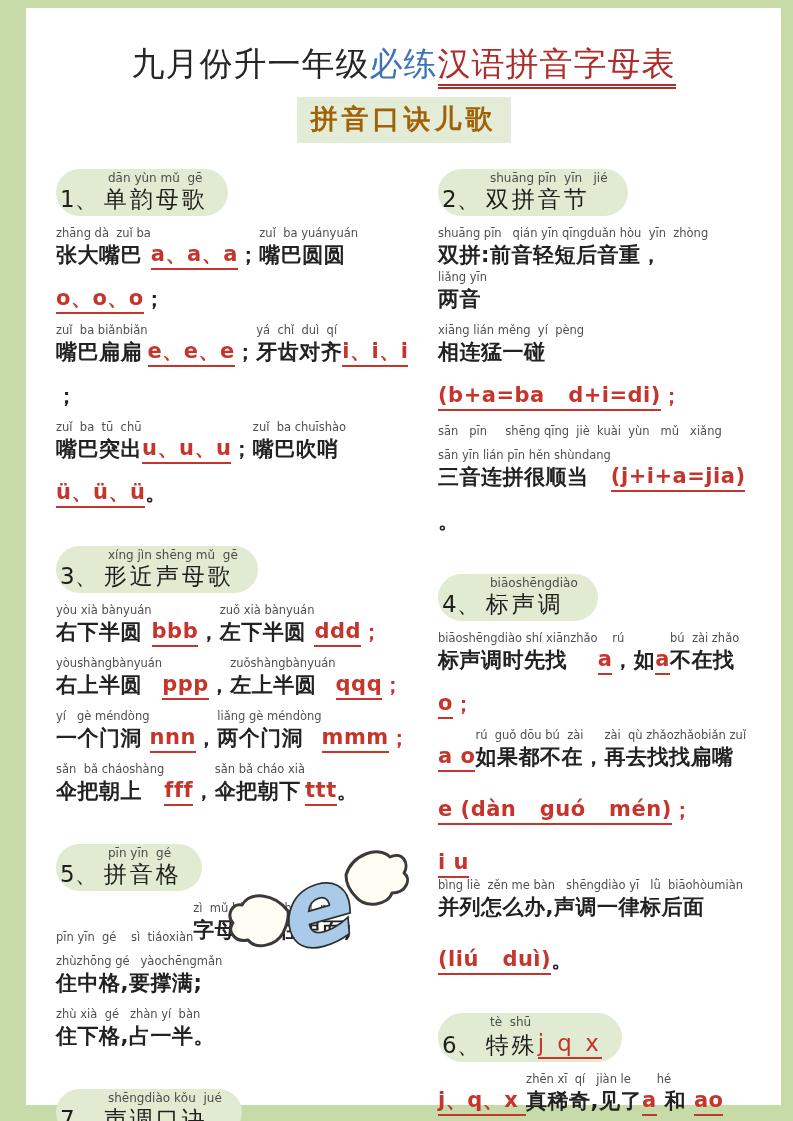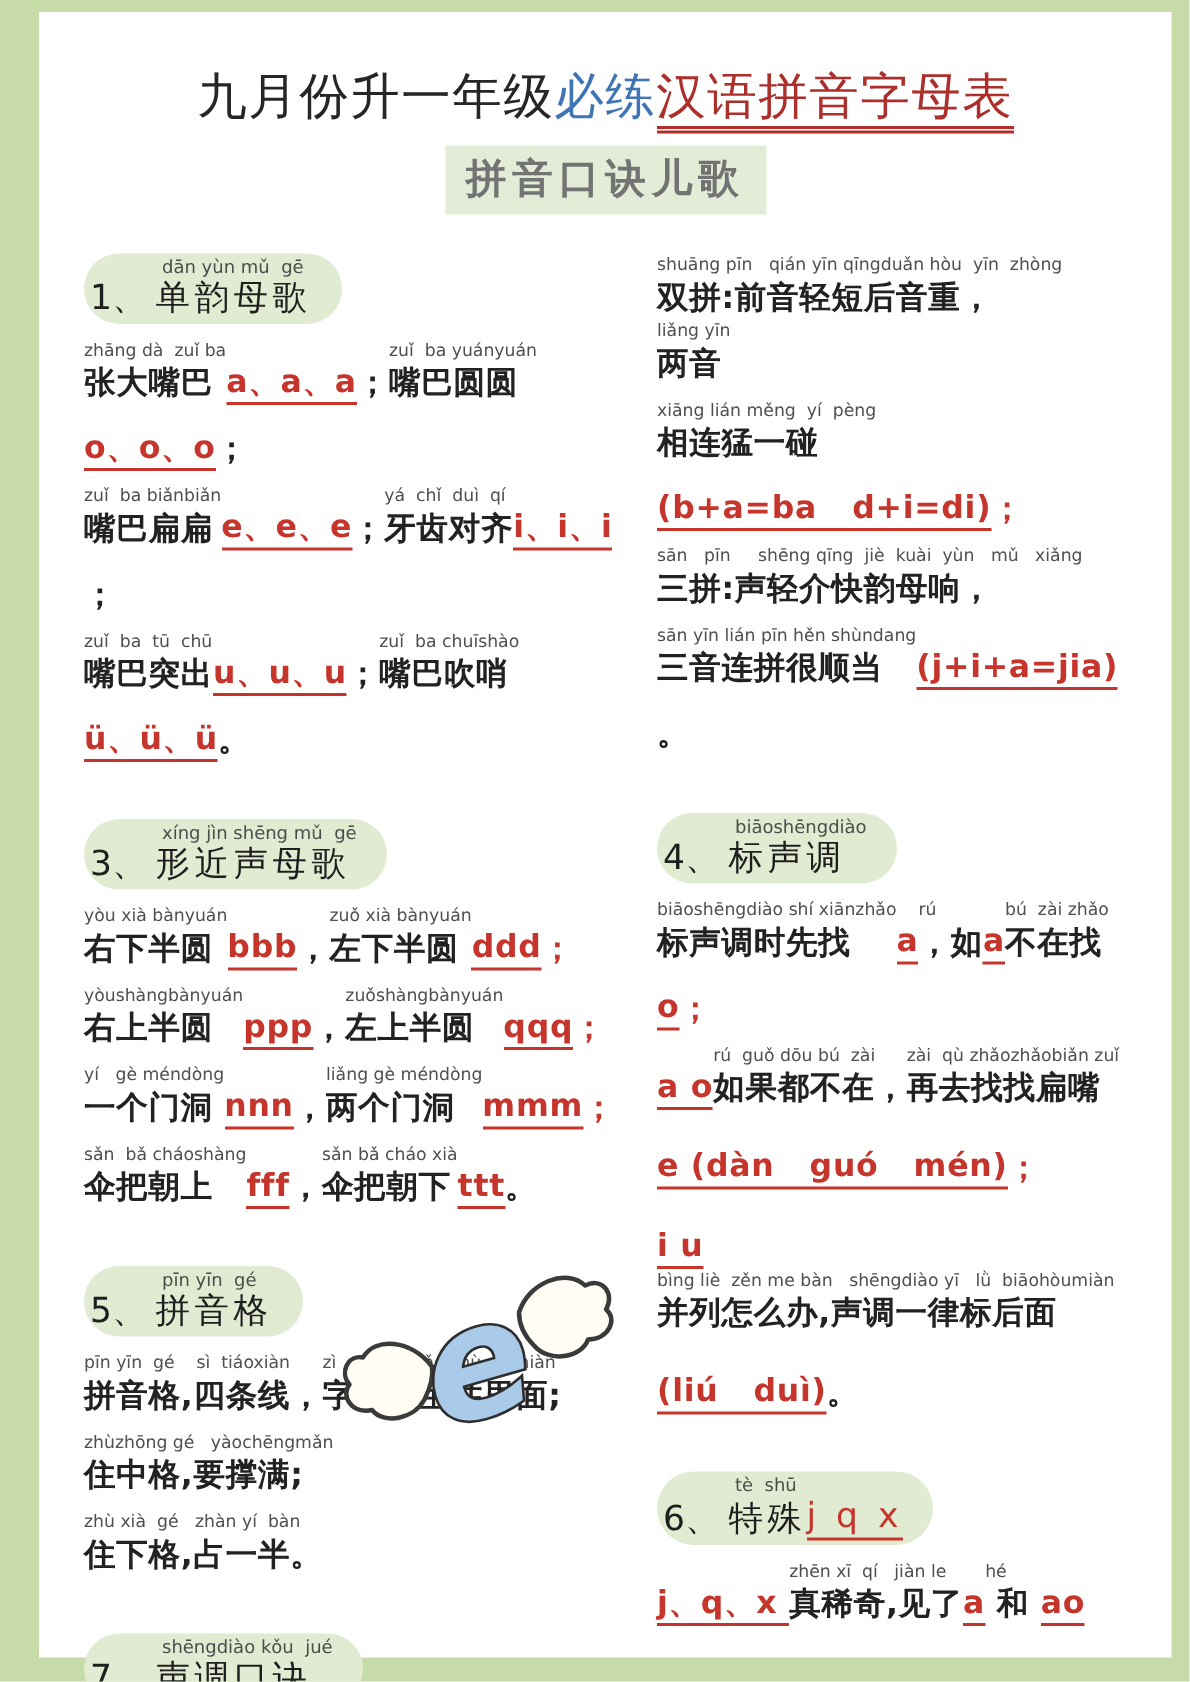--- a/index.html
+++ b/index.html
@@ -17,21 +17,21 @@
   .title{
     margin:34px 0 10px 0;text-align:center;
     font-family:"DejaVu Serif","Liberation Serif",serif;
     font-size:33px;font-weight:normal;color:#262626;
     letter-spacing:1px;white-space:nowrap;
   }
   .t-blue{color:#3f74b5;}
   .t-redu{color:#ac2f2b;border-bottom:5px double #ac2f2b;padding-bottom:1px;}
   .subtitle-wrap{text-align:center;margin:6px 0 26px 0;}
   .subtitle{
-    display:inline-block;background:#e3ecd6;color:#737373;
+    display:inline-block;background:#e3ecd6;color:#a16207;
     font-size:27px;font-weight:bold;padding:4px 14px 6px 14px;
     letter-spacing:4px;
   }
   
   .content{display:flex;padding:0 30px 0 30px;gap:16px;position:relative;}
   .col-left{width:366px;flex:none;}
   .col-right{flex:1;min-width:0;}
   .section{margin-bottom:38px;}
   
   .pill{
@@ -79,31 +79,31 @@
             <div class="line"><span class="seg"><span class="py">zuǐ  ba biǎnbiǎn</span><span class="tx">嘴巴扁扁</span></span><span class="seg ru"><span class="py"></span><span class="tx">e、e、e</span></span><span class="seg"><span class="py"></span><span class="tx">；</span></span><span class="seg"><span class="py">yá  chǐ  duì  qí</span><span class="tx">牙齿对齐</span></span><span class="seg ru"><span class="py"></span><span class="tx">i、i、i</span></span><span class="seg"><span class="py"></span><span class="tx">；</span></span></div>
             <div class="line"><span class="seg"><span class="py">zuǐ  ba  tū  chū</span><span class="tx">嘴巴突出</span></span><span class="seg ru"><span class="py"></span><span class="tx">u、u、u</span></span><span class="seg"><span class="py"></span><span class="tx">；</span></span><span class="seg"><span class="py">zuǐ  ba chuīshào</span><span class="tx">嘴巴吹哨</span></span><span class="seg ru"><span class="py"></span><span class="tx">ü、ü、ü</span></span><span class="seg"><span class="py"></span><span class="tx">。</span></span></div>
           </div></div>
         <div class="section"><div class="pill"><div class="sec-pinyin">xíng jìn shēng mǔ  gē</div><div class="sec-title-row"><span class="sec-num">3、</span><span class="sec-title">形近声母歌</span></div></div><div class="sec-lines">
             <div class="line"><span class="seg"><span class="py">yòu xià bànyuán</span><span class="tx">右下半圆</span></span><span class="seg ru"><span class="py"></span><span class="tx">bbb</span></span><span class="seg"><span class="py"></span><span class="tx">，</span></span><span class="seg"><span class="py">zuǒ xià bànyuán</span><span class="tx">左下半圆</span></span><span class="seg ru"><span class="py"></span><span class="tx">ddd</span></span><span class="seg r"><span class="py"></span><span class="tx">；</span></span></div>
             <div class="line"><span class="seg"><span class="py">yòushàngbànyuán</span><span class="tx">右上半圆</span></span><span class="seg ru"><span class="py"></span><span class="tx">ppp</span></span><span class="seg"><span class="py"></span><span class="tx">，</span></span><span class="seg"><span class="py">zuǒshàngbànyuán</span><span class="tx">左上半圆</span></span><span class="seg ru"><span class="py"></span><span class="tx">qqq</span></span><span class="seg r"><span class="py"></span><span class="tx">；</span></span></div>
             <div class="line"><span class="seg"><span class="py">yí   gè méndòng</span><span class="tx">一个门洞</span></span><span class="seg ru"><span class="py"></span><span class="tx">nnn</span></span><span class="seg"><span class="py"></span><span class="tx">，</span></span><span class="seg"><span class="py">liǎng gè méndòng</span><span class="tx">两个门洞</span></span><span class="seg ru"><span class="py"></span><span class="tx">mmm</span></span><span class="seg r"><span class="py"></span><span class="tx">；</span></span></div>
             <div class="line"><span class="seg"><span class="py">sǎn  bǎ cháoshàng</span><span class="tx">伞把朝上</span></span><span class="seg ru"><span class="py"></span><span class="tx">fff</span></span><span class="seg"><span class="py"></span><span class="tx">，</span></span><span class="seg"><span class="py">sǎn bǎ cháo xià</span><span class="tx">伞把朝下</span></span><span class="seg ru"><span class="py"></span><span class="tx">ttt</span></span><span class="seg"><span class="py"></span><span class="tx">。</span></span></div>
           </div></div>
         <div class="section"><div class="pill"><div class="sec-pinyin">pīn yīn  gé</div><div class="sec-title-row"><span class="sec-num">5、</span><span class="sec-title">拼音格</span></div></div><div class="sec-lines">
-            <div class="line"><span class="seg"><span class="py">pīn yīn  gé    sì  tiáoxiàn</span><span class="tx">拼音格,四条线，</span></span><span class="seg"><span class="py">zì  mǔ bǎobǎo zhù  lǐ  miàn</span><span class="tx">字母宝宝住里面;</span></span></div>
+            <div class="line"><span class="seg"><span class="py">pīn yīn  gé    sì  tiáoxiàn</span></span><span class="seg"><span class="py">zì  mǔ bǎobǎo zhù  lǐ  miàn</span><span class="tx">字母宝宝住里面;</span></span></div>
             <div class="line"><span class="seg"><span class="py">zhùzhōng gé   yàochēngmǎn</span><span class="tx">住中格,要撑满;</span></span></div>
             <div class="line"><span class="seg"><span class="py">zhù xià  gé   zhàn yí  bàn</span><span class="tx">住下格,占一半。</span></span></div>
           </div></div>
         <div class="section"><div class="pill"><div class="sec-pinyin">shēngdiào kǒu  jué</div><div class="sec-title-row"><span class="sec-num">7、</span><span class="sec-title">声调口诀</span></div></div></div>
       </div>
     <div class="col col-right">
-        <div class="section"><div class="sec-lines">
+        <div class="section"><div class="pill"><div class="sec-pinyin">shuāng pīn  yīn   jié</div><div class="sec-title-row"><span class="sec-num">2、</span><span class="sec-title">双拼音节</span></div></div><div class="sec-lines">
             <div class="line"><span class="seg"><span class="py">shuāng pīn   qián yīn qīngduǎn hòu  yīn  zhòng</span><span class="tx">双拼:前音轻短后音重，</span></span><span class="seg"><span class="py">liǎng yīn</span><span class="tx">两音</span></span></div>
             <div class="line"><span class="seg"><span class="py">xiāng lián měng  yí  pèng</span><span class="tx">相连猛一碰</span></span><span class="seg ru"><span class="py"></span><span class="tx">(b+a=ba   d+i=di)</span></span><span class="seg r"><span class="py"></span><span class="tx">；</span></span></div>
-            <div class="line"><span class="seg"><span class="py">sān   pīn     shēng qīng  jiè  kuài  yùn   mǔ   xiǎng</span><span class="tx">三拼:声轻介快韵母响，</span></span></div>
+            <div class="line"><span class="seg"><span class="py">sān   pīn     shēng qīng  jiè  kuài  yùn   mǔ   xiǎng</span></span></div>
             <div class="line"><span class="seg"><span class="py">sān yīn lián pīn hěn shùndang</span><span class="tx">三音连拼很顺当</span></span><span class="seg ru"><span class="py"></span><span class="tx">(j+i+a=jia)</span></span><span class="seg"><span class="py"></span><span class="tx">。</span></span></div>
           </div></div>
         <div class="section"><div class="pill"><div class="sec-pinyin">biāoshēngdiào</div><div class="sec-title-row"><span class="sec-num">4、</span><span class="sec-title">标声调</span></div></div><div class="sec-lines">
             <div class="line"><span class="seg"><span class="py">biāoshēngdiào shí xiānzhǎo</span><span class="tx">标声调时先找</span></span><span class="seg ru"><span class="py"></span><span class="tx">a</span></span><span class="seg"><span class="py">rú</span><span class="tx">，如</span></span><span class="seg ru"><span class="py"></span><span class="tx">a</span></span><span class="seg"><span class="py">bú  zài zhǎo</span><span class="tx">不在找</span></span><span class="seg ru"><span class="py"></span><span class="tx">o</span></span><span class="seg r"><span class="py"></span><span class="tx">；</span></span></div>
             <div class="line"><span class="seg ru"><span class="py"></span><span class="tx">a o</span></span><span class="seg"><span class="py">rú  guǒ dōu bú  zài</span><span class="tx">如果都不在，</span></span><span class="seg"><span class="py">zài  qù zhǎozhǎobiǎn zuǐ</span><span class="tx">再去找找扁嘴</span></span></div>
             <div class="line"><span class="seg ru"><span class="py"></span><span class="tx">e (dàn   guó   mén)</span></span><span class="seg r"><span class="py"></span><span class="tx">；</span></span></div>
             <div class="line"><span class="seg ru"><span class="py"></span><span class="tx">i u</span></span><span class="seg"><span class="py">bìng liè  zěn me bàn   shēngdiào yī   lǜ  biāohòumiàn</span><span class="tx">并列怎么办,声调一律标后面</span></span></div>
             <div class="line"><span class="seg ru"><span class="py"></span><span class="tx">(liú   duì)</span></span><span class="seg"><span class="py"></span><span class="tx">。</span></span></div>
           </div></div>
         <div class="section"><div class="pill"><div class="sec-pinyin">tè  shū</div><div class="sec-title-row"><span class="sec-num">6、</span><span class="sec-title">特殊</span><span class="sec-title seg ru" style="color: rgb(198, 53, 43); border-bottom: 2px solid rgb(198, 53, 43);">j q x</span></div></div><div class="sec-lines">

